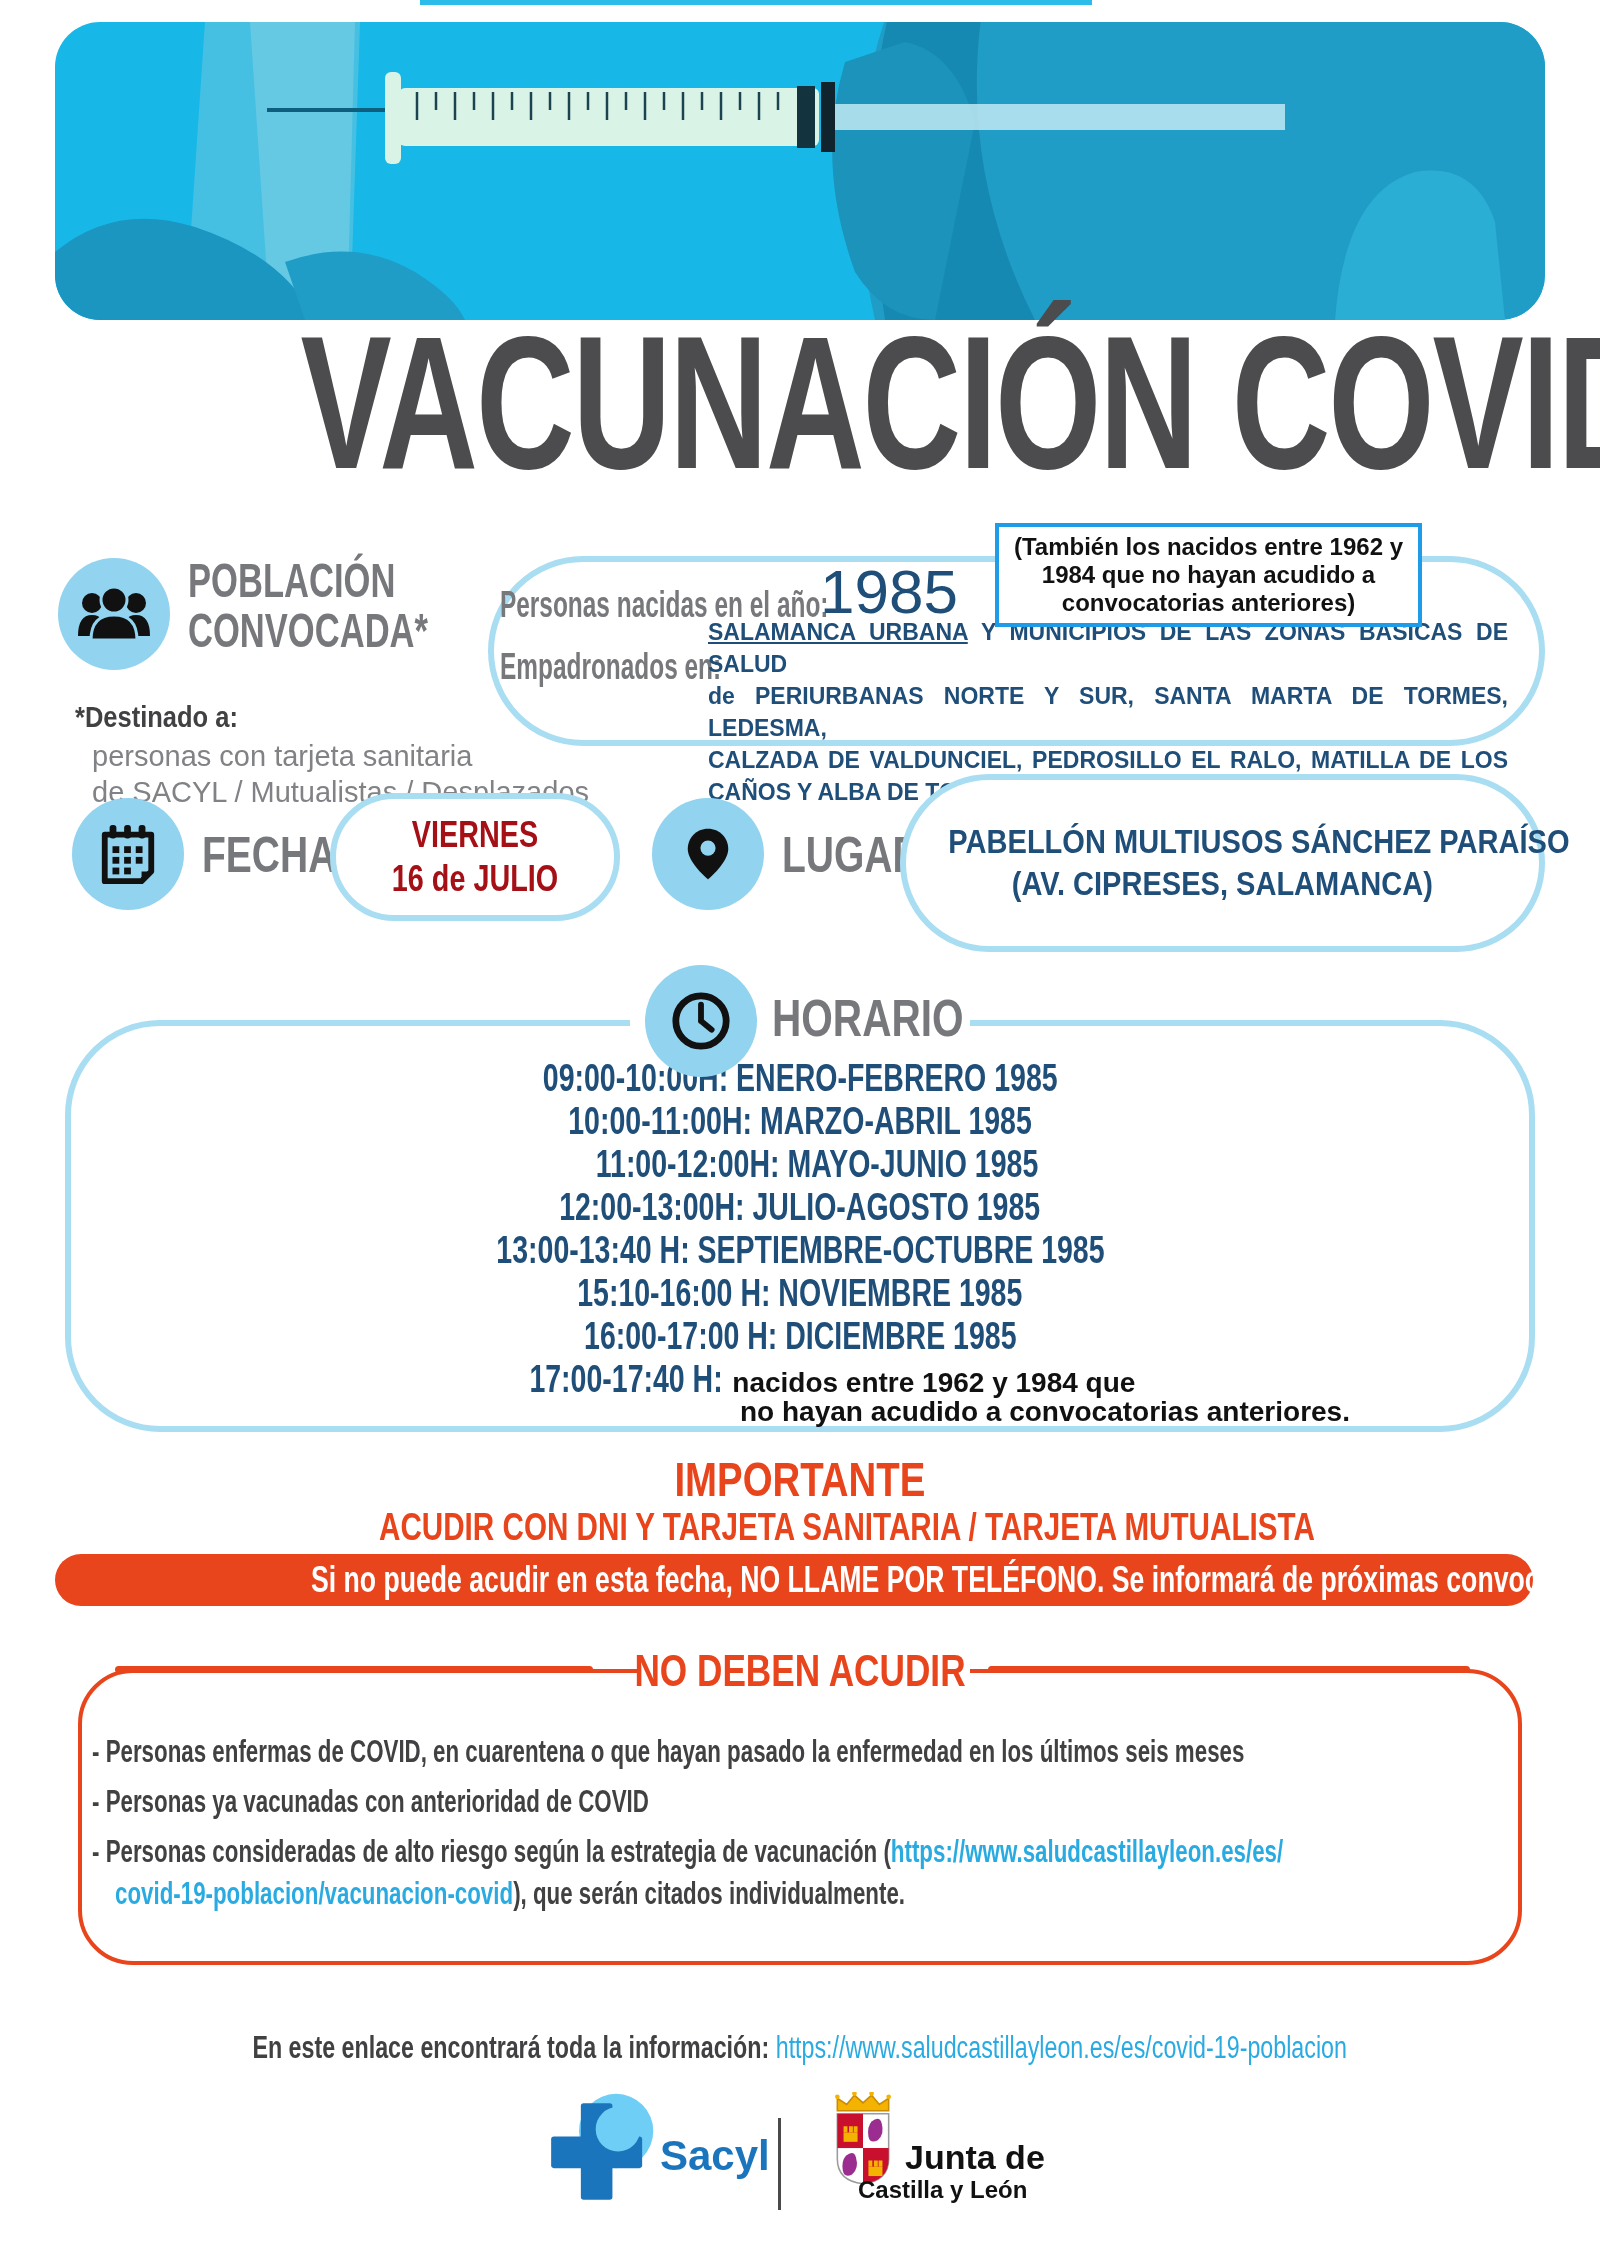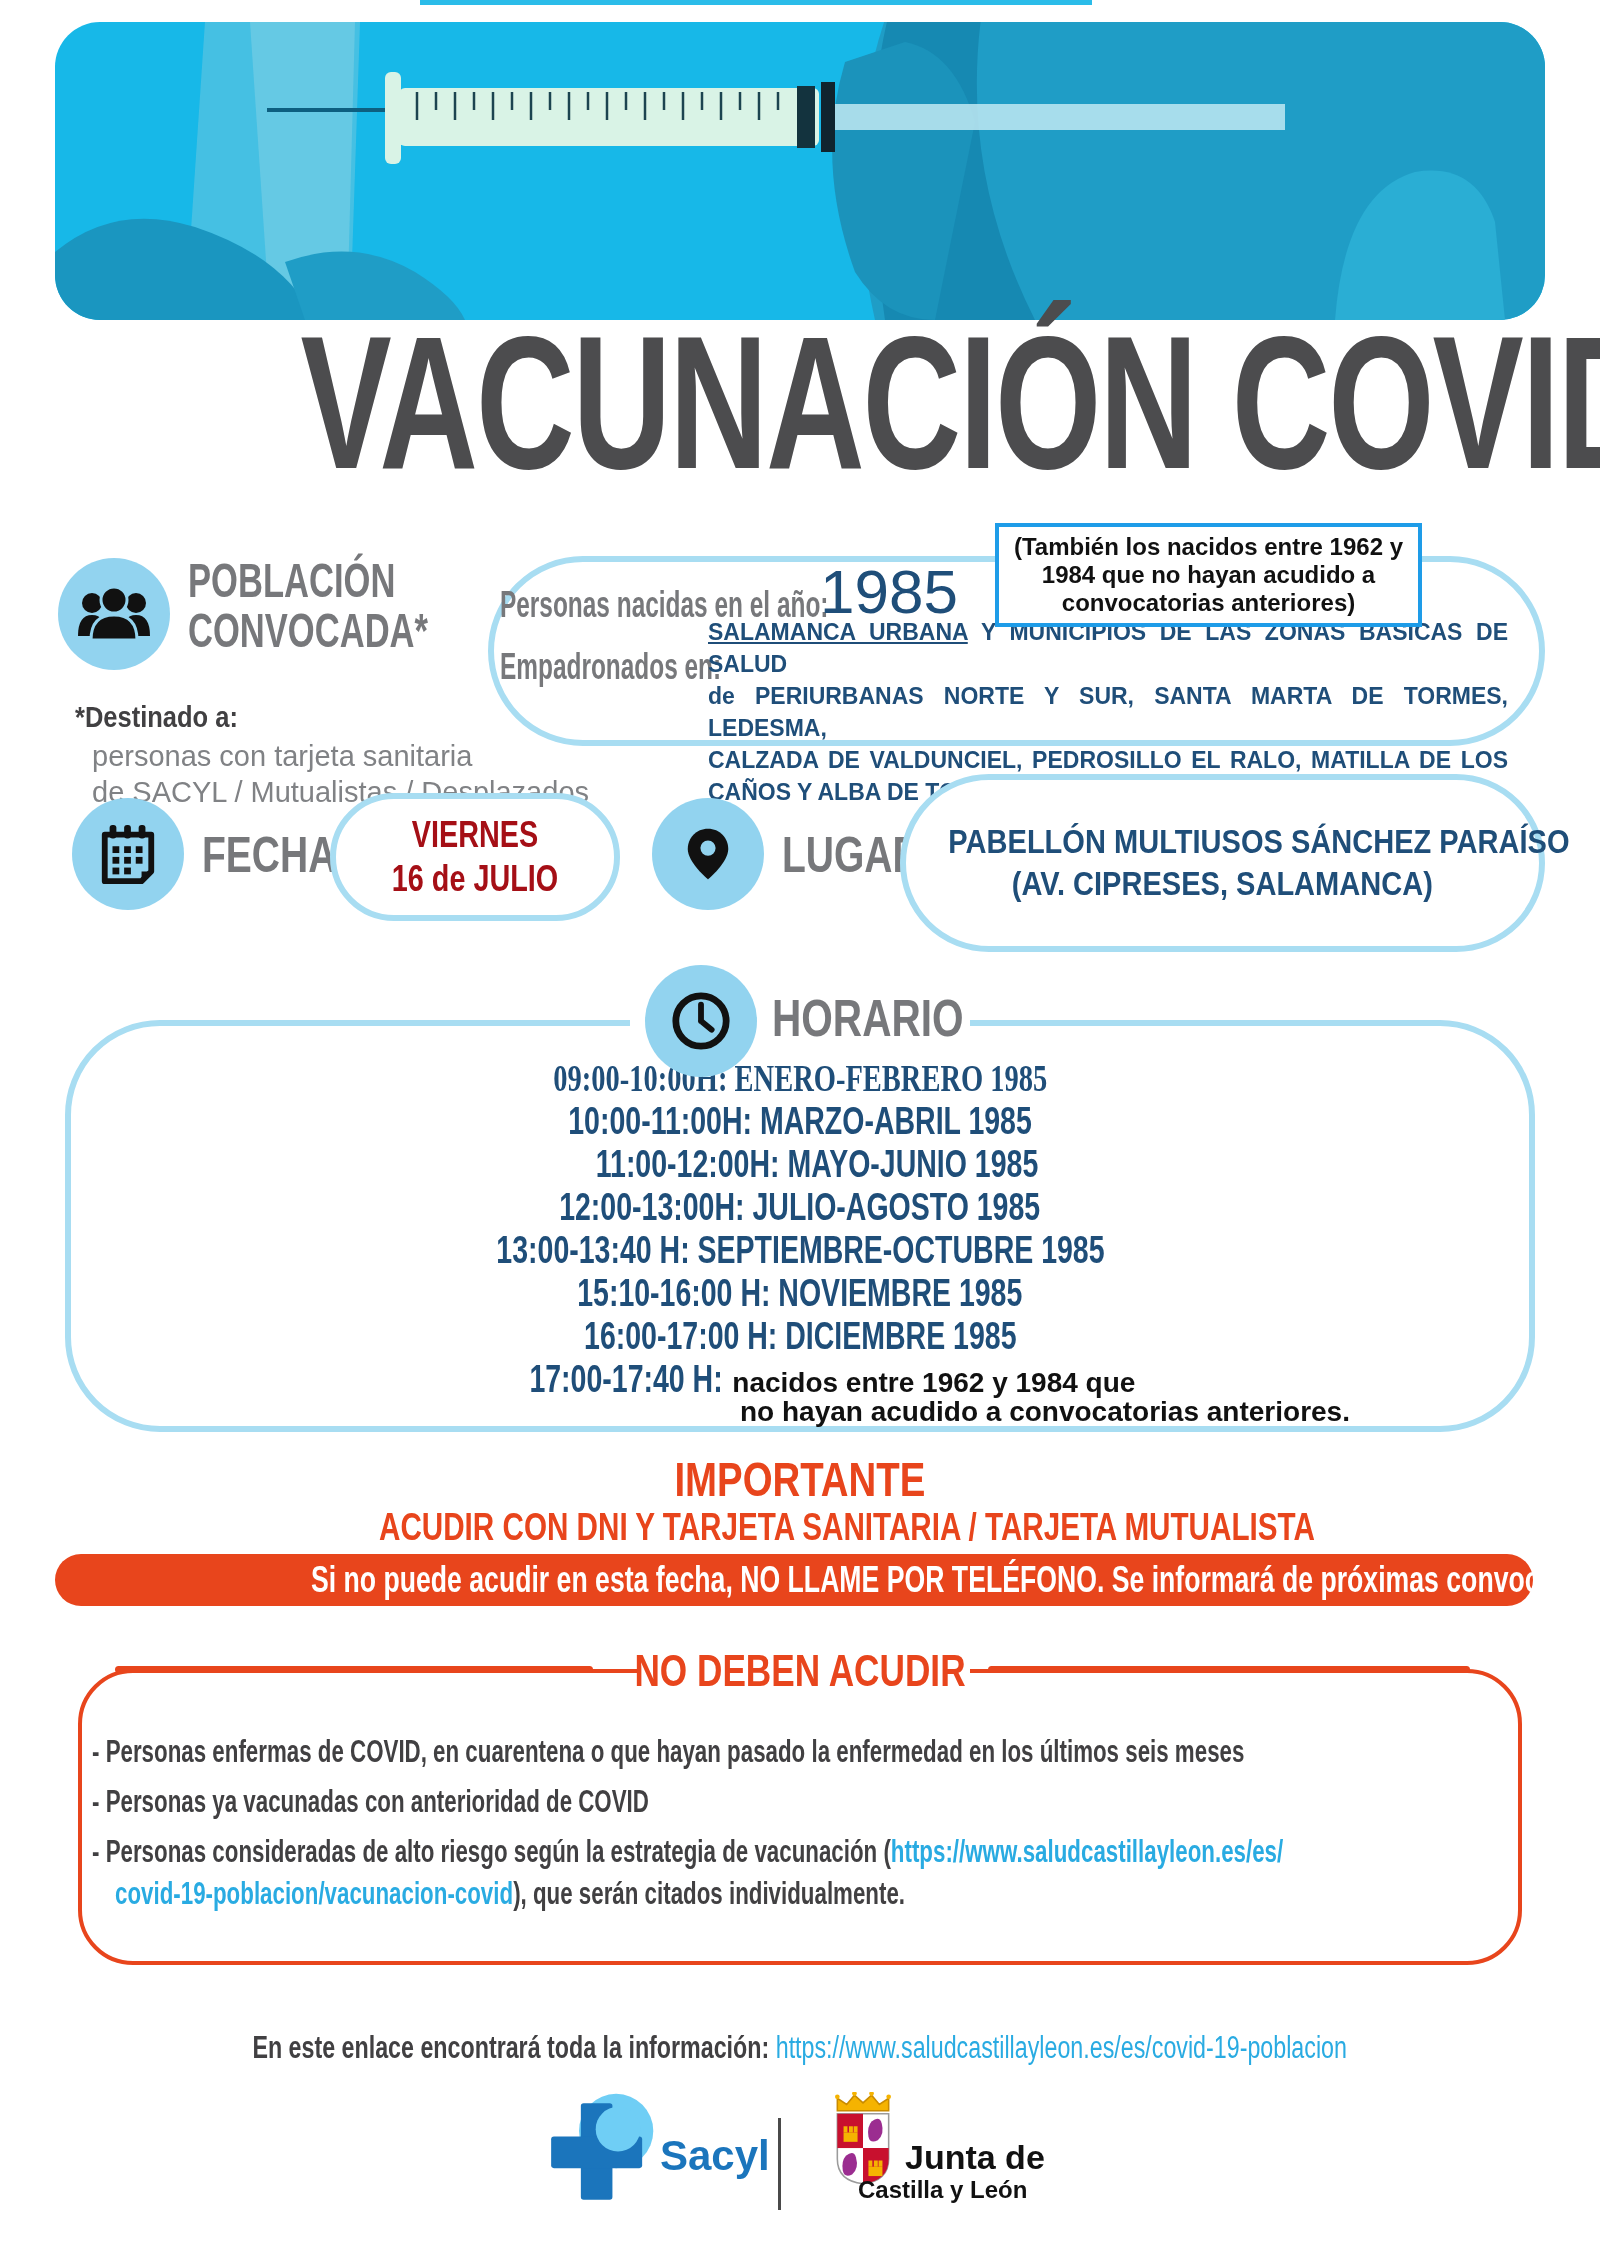--- a/index.html
+++ b/index.html
@@ -152,21 +152,21 @@
   <div class="abs icon-circle" style="left:645px;top:965px;width:112px;height:112px;z-index:3;">
     <svg width="62" height="62" viewBox="0 0 64 64">
       <circle cx="32" cy="32" r="26" fill="none" stroke="#111" stroke-width="7"></circle>
       <path d="M32 32 L32 15 M32 32 L43 41" stroke="#111" stroke-width="6" stroke-linecap="round" fill="none"></path>
     </svg>
   </div>
   <div class="abs" style="left:772px;top:988px;font-size:52px;z-index:3;">
     <span class="cond-l gray" style="transform:scaleX(0.78);">HORARIO</span>
   </div>
 
-  <div class="slot-row" style="top:1057px;font-family:Liberation Serif, serif;">
+  <div class="slot-row" style="top:1057px;">
     <span class="cond"><span>09:00-10:00H:</span> <span>ENERO-FEBRERO 1985</span></span>
   </div>
   <div class="slot-row" style="top:1100px;">
     <span class="cond"><span>10:00-11:00H:</span> <span>MARZO-ABRIL 1985</span></span>
   </div>
   <div class="slot-row" style="top:1143px;margin-left:17px;">
     <span class="cond"><span>11:00-12:00H:</span> <span>MAYO-JUNIO 1985</span></span>
   </div>
   <div class="slot-row" style="top:1186px;">
     <span class="cond"><span>12:00-13:00H:</span> <span>JULIO-AGOSTO 1985</span></span>

